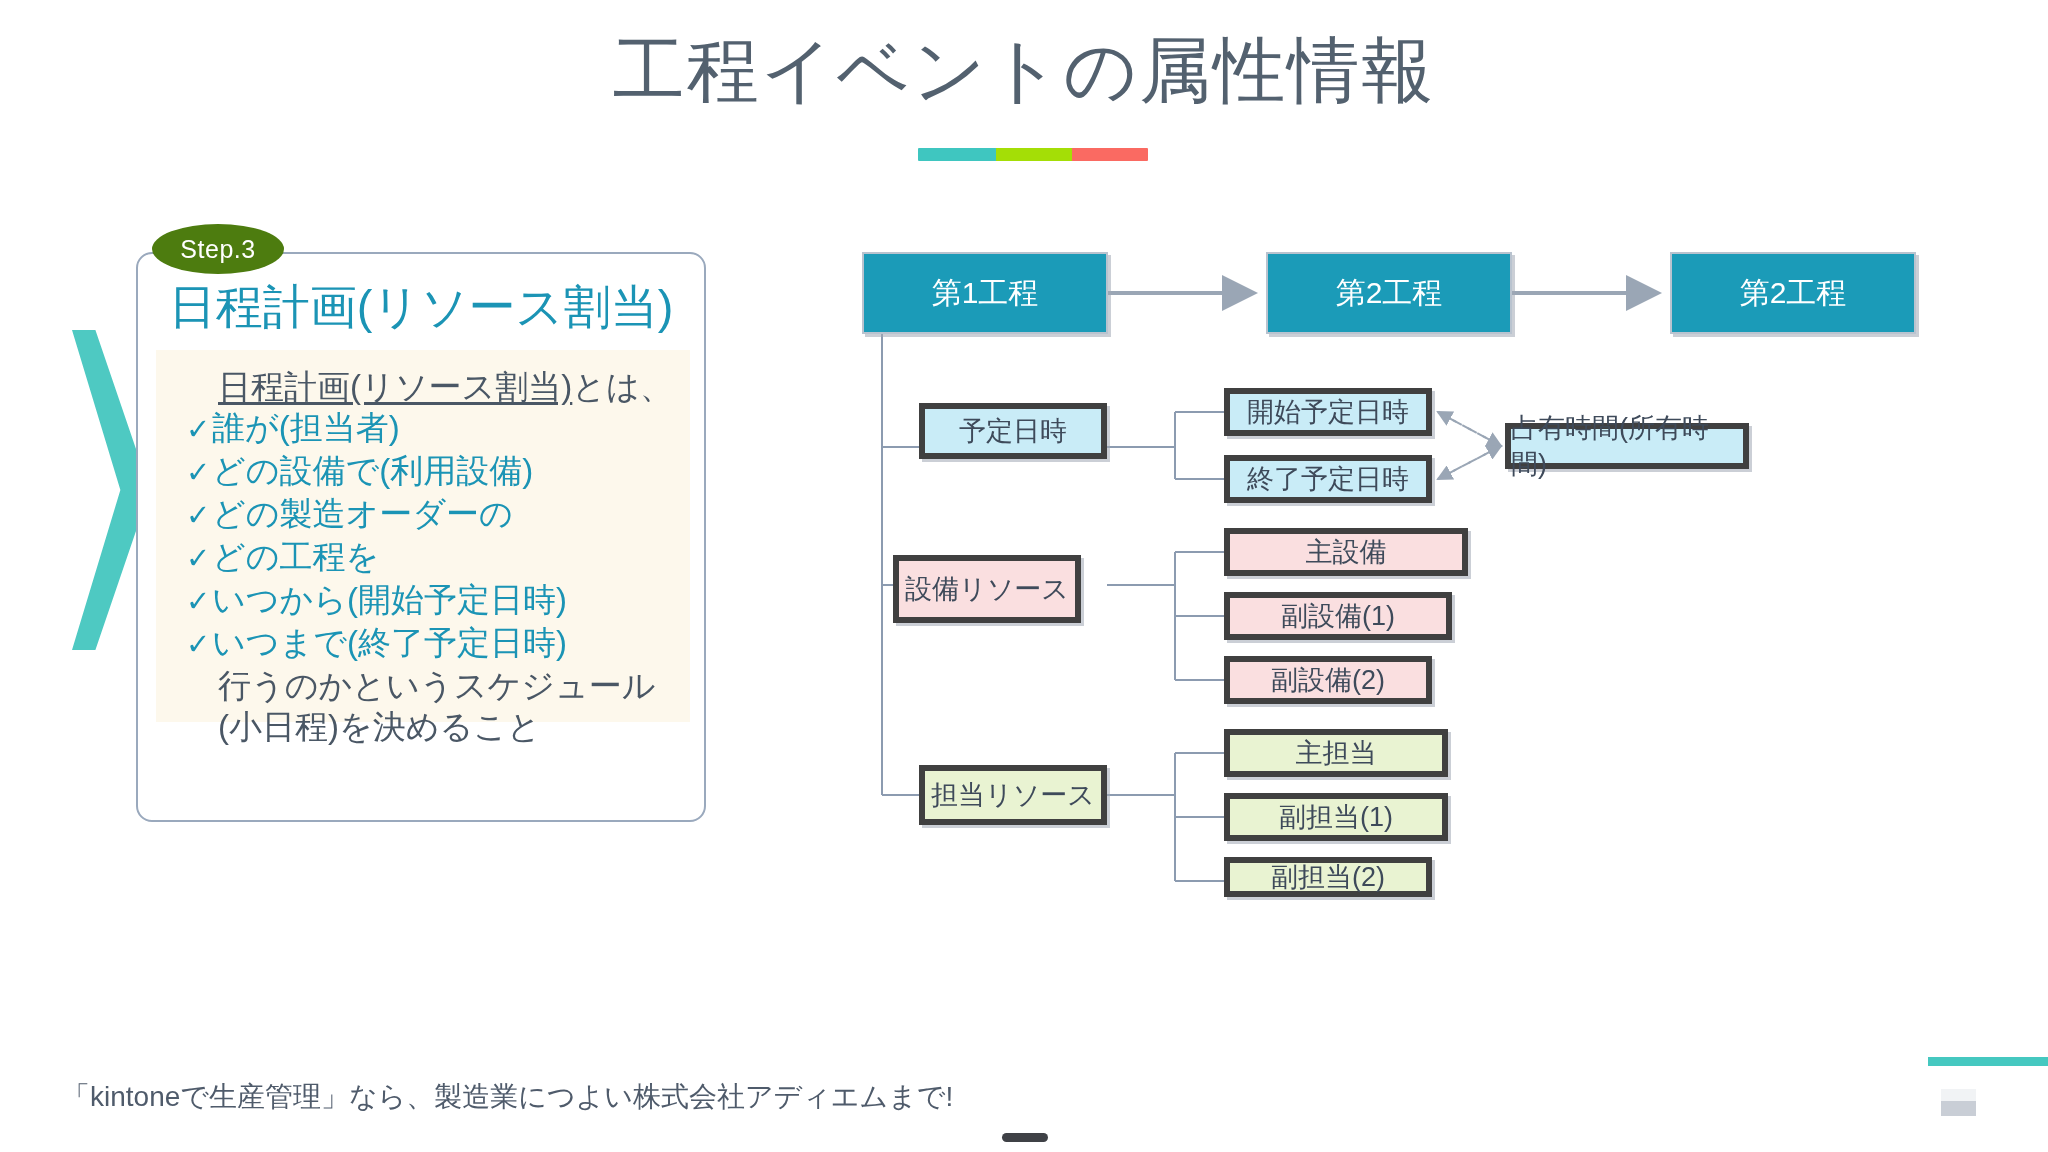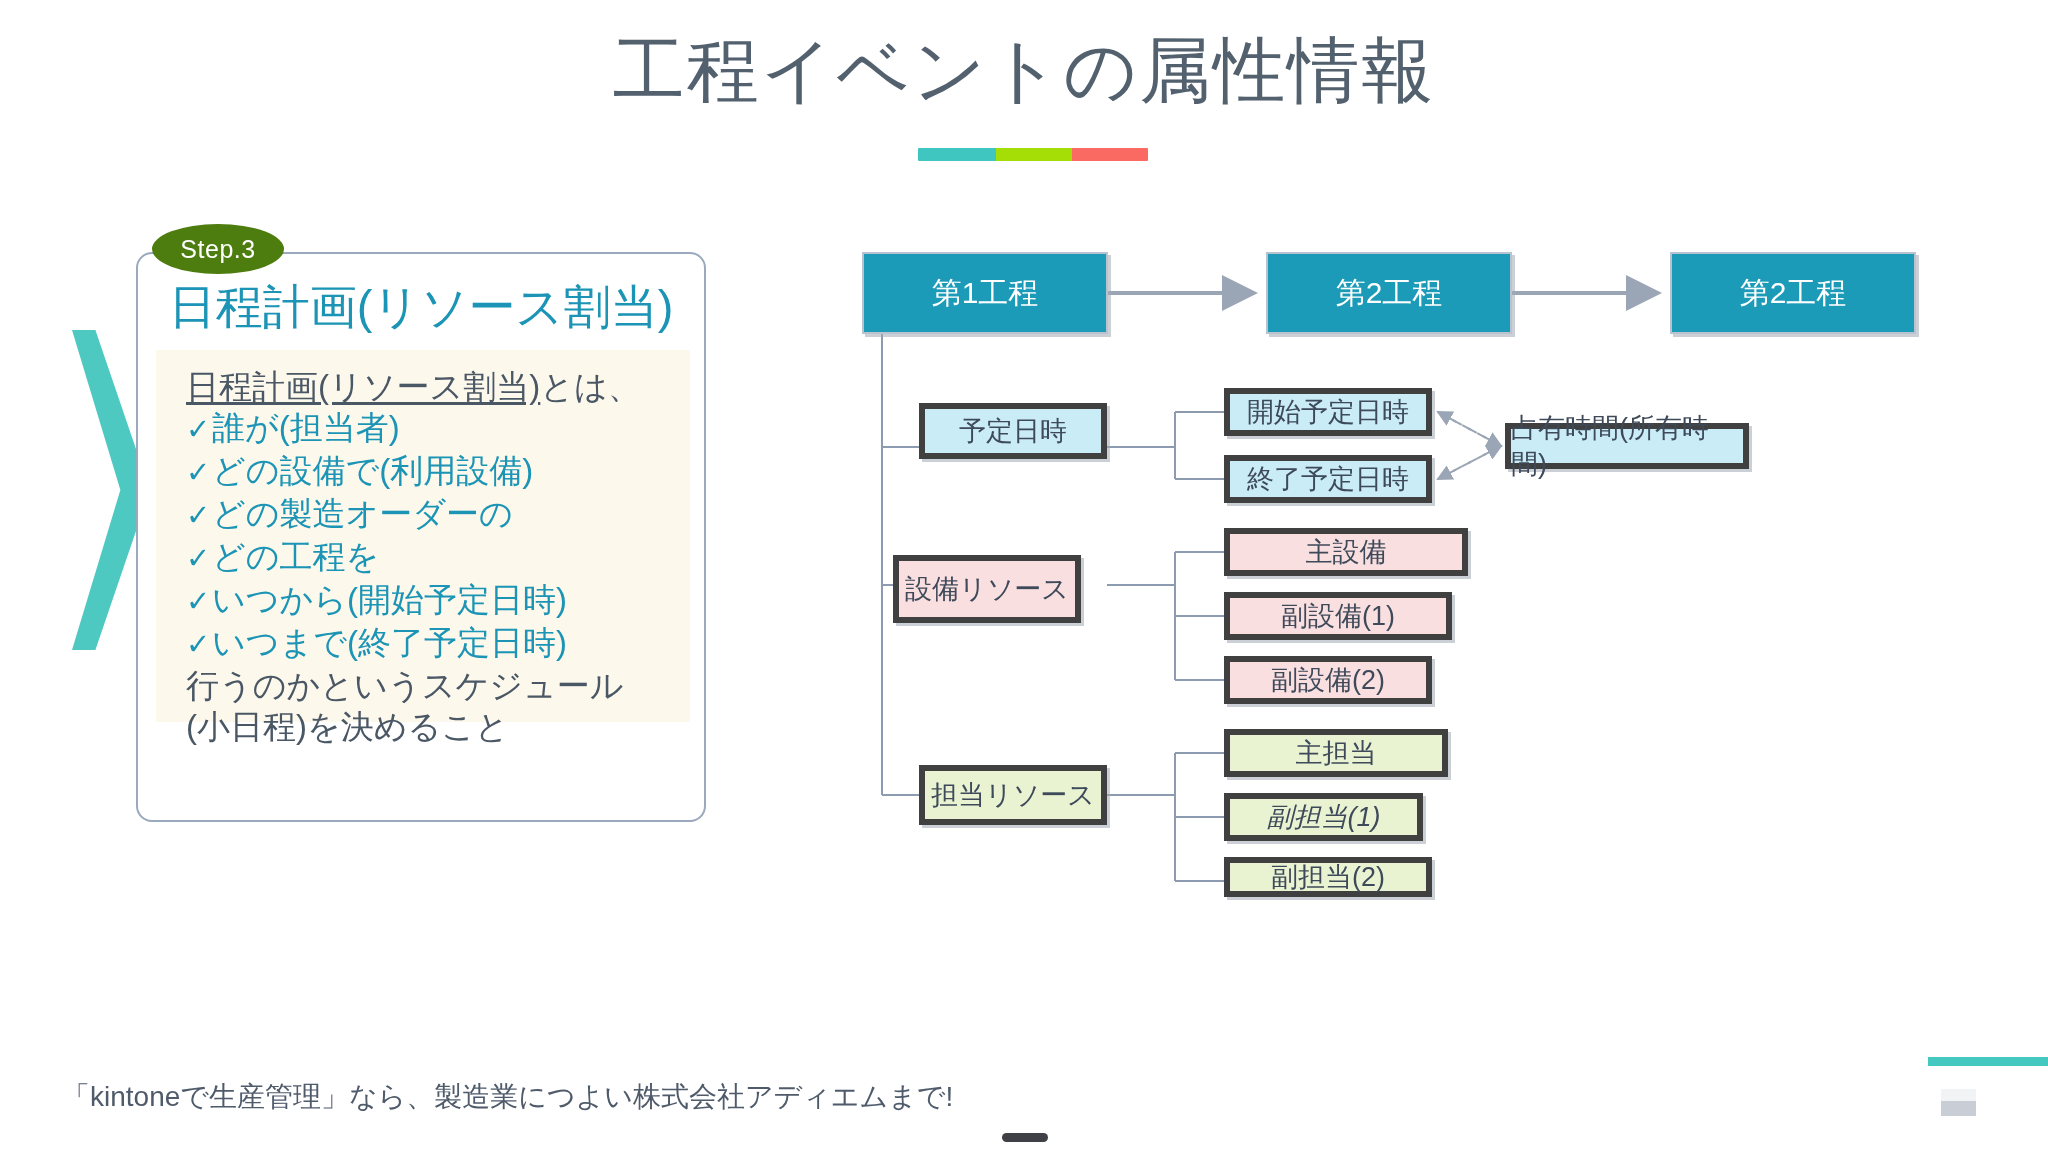--- a/index.html
+++ b/index.html
@@ -60,21 +60,21 @@
     letter-spacing:0px;white-space:nowrap;
   }
   #card-body{
     position:absolute;left:18px;top:96px;width:534px;height:372px;
     background:#fdf8ec;padding:16px 0 0 0;box-sizing:border-box;
   }
   .body-line{
     font-size:33px;line-height:41px;color:#4a5765;
     padding-left:30px;white-space:nowrap;
   }
-  .body-line.head{color:#4a5765;}
+  .body-line.head{color:#4a5765;margin-left:32px;}
   .body-line.head span{text-decoration:underline;text-underline-offset:4px;}
   .body-line.check{color:#1b94b5;}
   .body-line.check .tick{
     display:inline-block;width:26px;color:#1b94b5;font-size:29px;
   }
 
   
   #diagram{position:absolute;left:0;top:0;width:2048px;height:1152px;
            pointer-events:none;}
   .dbox{
@@ -184,21 +184,21 @@
         <div class="dbox proc" style="left: 1670px; top: 252px; width: 246px; height: 82px;">第2工程</div>
         <div class="dbox blue" style="left: 919px; top: 403px; width: 188px; height: 56px; text-align: right;">予定日時</div>
         <div class="dbox pink" style="left: 893px; top: 555px; width: 188px; height: 68px; text-align: center;">設備リソース</div>
         <div class="dbox green" style="left: 919px; top: 765px; width: 188px; height: 60px;">担当リソース</div>
         <div class="dbox blue" style="left: 1224px; top: 388px; width: 208px; height: 48px;">開始予定日時</div>
         <div class="dbox blue" style="left: 1224px; top: 455px; width: 208px; height: 48px;">終了予定日時</div>
         <div class="dbox pink" style="left: 1224px; top: 528px; width: 244px; height: 48px;">主設備</div>
         <div class="dbox pink" style="left: 1224px; top: 592px; width: 228px; height: 48px;">副設備(1)</div>
         <div class="dbox pink" style="left: 1224px; top: 656px; width: 208px; height: 48px;">副設備(2)</div>
         <div class="dbox green" style="left: 1224px; top: 729px; width: 224px; height: 48px;">主担当</div>
-        <div class="dbox green" style="left: 1224px; top: 793px; width: 199px; height: 48px; font-style: italic;">副担当(1)</div>
+        <div class="dbox green" style="left: 1224px; top: 793px; width: 224px; height: 48px;">副担当(1)</div>
         <div class="dbox green" style="left: 1224px; top: 857px; width: 208px; height: 40px;">副担当(2)</div>
         <div class="dbox blue" style="left: 1505px; top: 423px; width: 244px; height: 46px;">占有時間(所有時間)</div>
       </div>
   </div>
 
   <div id="footer-text">「kintoneで生産管理」なら、製造業につよい株式会社アディエムまで!</div>
   <div id="footer-bar"></div>
   <div id="footer-logo"></div>
   <div id="bottom-pill"></div>
 

